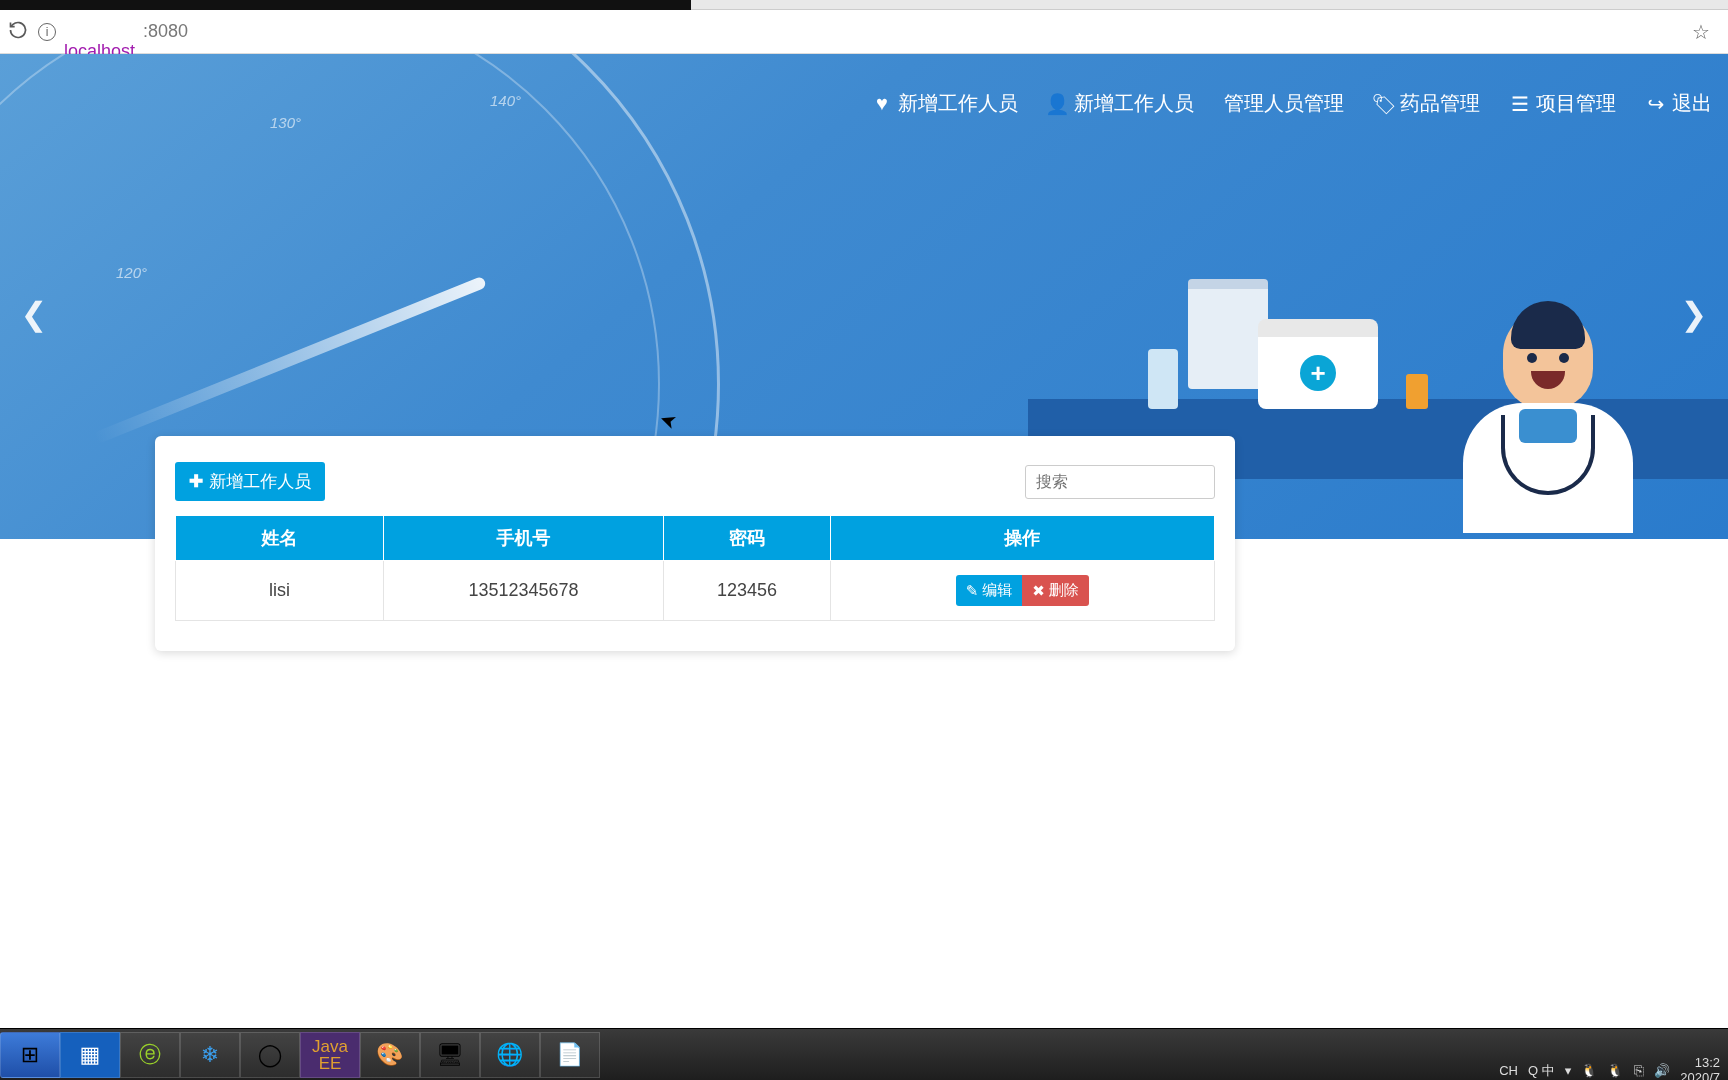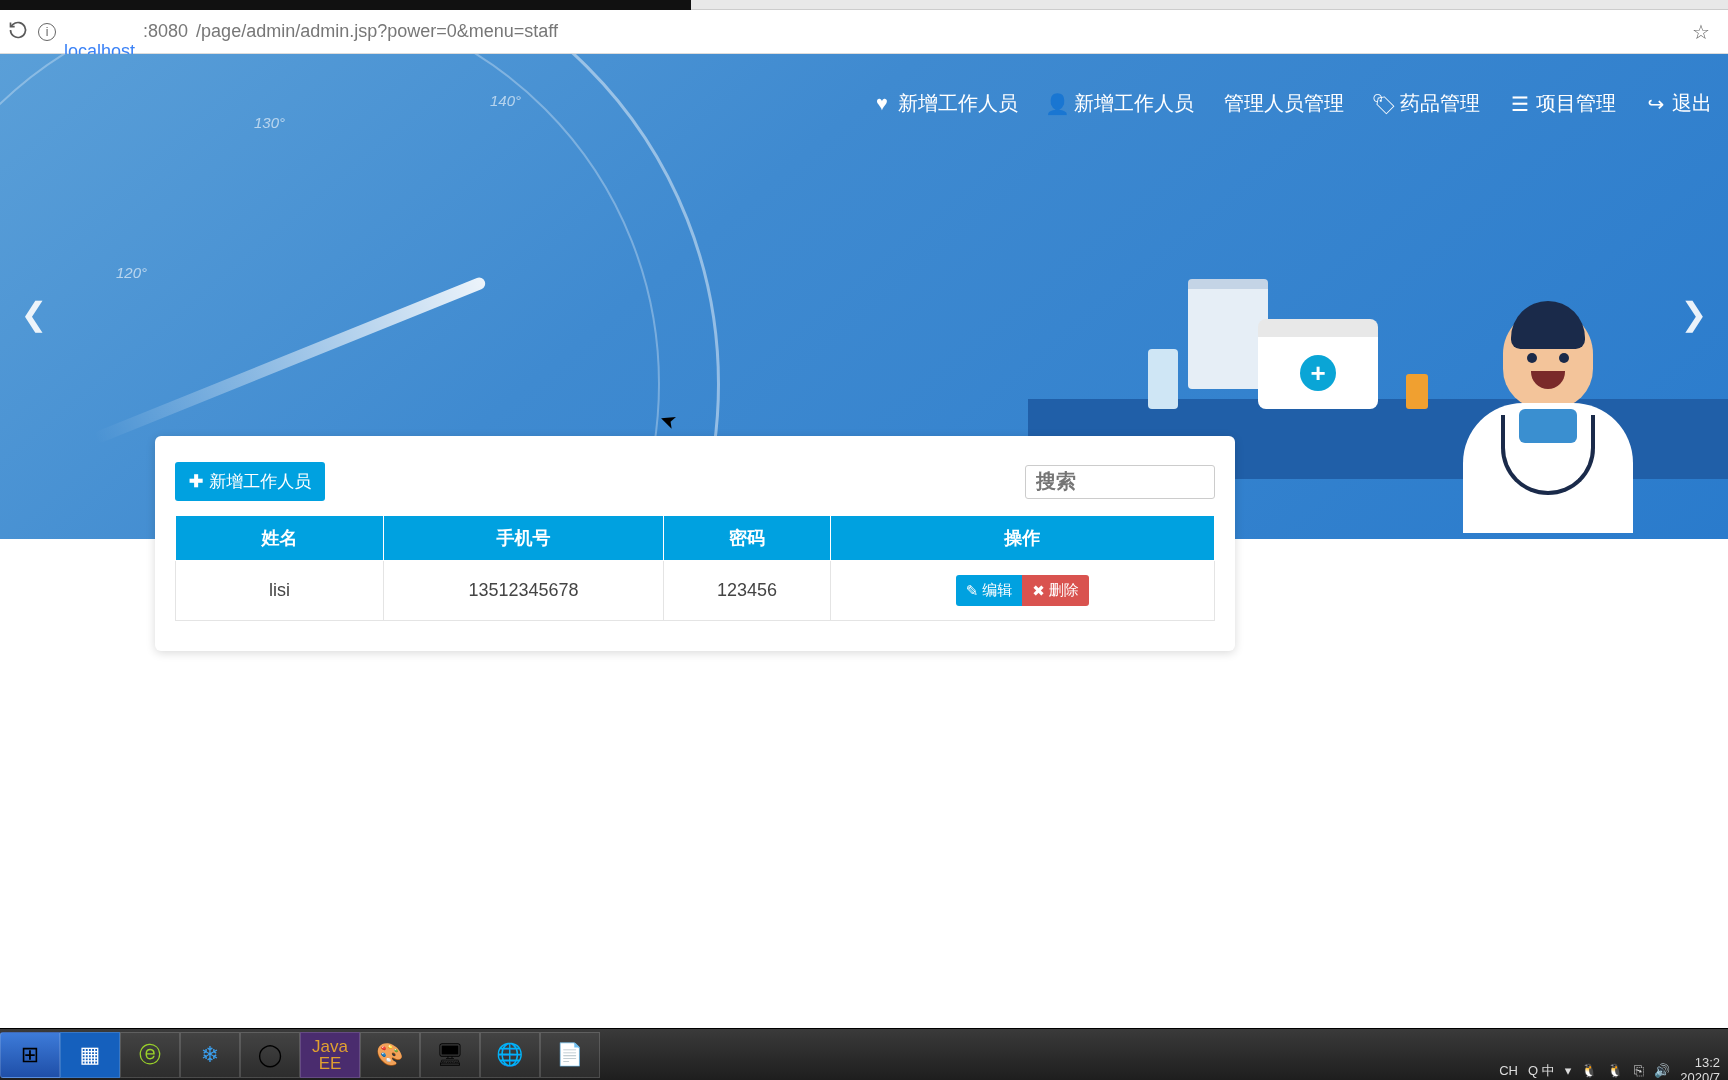--- a/index.html
+++ b/index.html
@@ -33,21 +33,21 @@
     display: flex;
     align-items: center;
     gap: 8px;
     font-size: 18px;
     color: #333;
   }
   .info-circle {
     width: 18px; height:18px; border:1.5px solid #666; border-radius:50%;
     display:flex;align-items:center;justify-content:center;font-size:12px;color:#666;
   }
-  .url-host { color:#3b82f6;margin-top:40px; }
+  .url-host { color:#a21caf;margin-top:40px; }
   .url-port, .url-path { color:#777; }
   .star-icon { margin-left:auto; margin-right:10px; color:#666; font-size:20px;}
 
   
   .hero {
     position: relative;
     height: 485px;
     background: linear-gradient(140deg,#5a9fd8 0%, #3f8ad0 40%, #2a7bcc 100%);
     overflow:hidden;
   }
@@ -147,21 +147,21 @@
     border:none; border-radius:3px;
     padding:8px 14px;
     font-size:17px;
     display:flex;align-items:center;gap:6px;
     cursor:pointer;
   }
   .plus { font-weight:bold; }
   .search-box {
     width:190px; height:34px;
     border:1px solid #ccc; border-radius:3px;
-    padding:0 10px; font-size:20px;font-weight:bold;
+    padding:0 10px; font-size:16px;
   }
   table {
     width:100%; border-collapse:collapse;
   }
   thead th {
     background:#00a1e0; color:#fff;
     font-weight:bold; font-size:18px;
     padding:10px 0;
     border:1px solid #fff;
     text-align:center;
@@ -243,31 +243,30 @@
   <span class="reload-icon">
     <svg viewBox="0 0 24 24" fill="none" stroke-width="2">
         <path d="M3 12a9 9 0 1 0 3-6.7L3 8"></path>
         <path d="M3 3v5h5"></path>
       </svg>
   </span>
   <div class="url-box">
     <span class="info-circle">i</span>
     <span class="url-host">localhost</span>
       <span class="url-port">:8080</span>
-      <span class="url-path">/page/admin/admin.jsp?power=0&amp;menu=staff</span>
   </div>
   <span class="star-icon">☆</span>
 </div>
 
 <div class="hero">
   <div class="gauge"></div>
   <div class="gauge-inner"></div>
   <div class="needle"></div>
   <span class="gauge-label" style="left:116px;top:210px">120°</span>
-  <span class="gauge-label" style="left:254px;top:60px">130°</span>
+  <span class="gauge-label" style="left:270px;top:60px">130°</span>
   <span class="gauge-label" style="left:490px;top:38px">140°</span>
 
   <div class="desk"></div>
   <div class="clipboard"></div>
   <div class="bottle"></div>
   <div class="kit"></div>
   <div class="pill"></div>
   <div class="doc-body">
     <div class="doc-head">
       <div class="doc-hair"></div>

